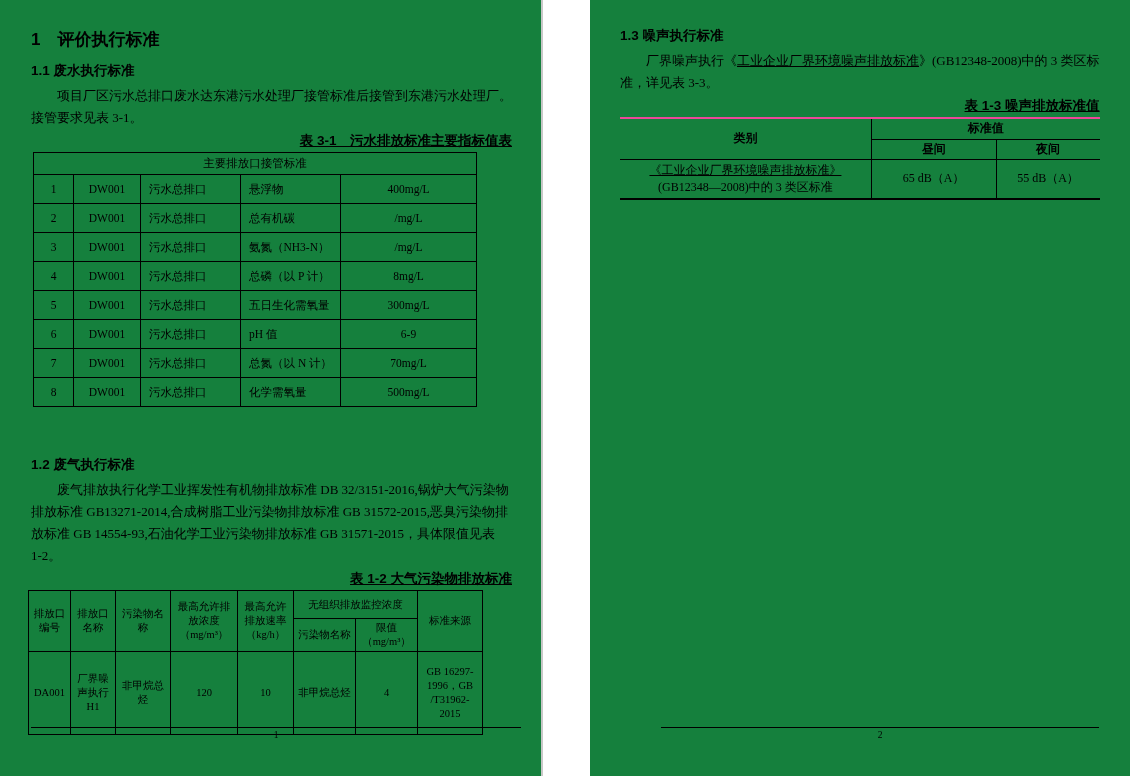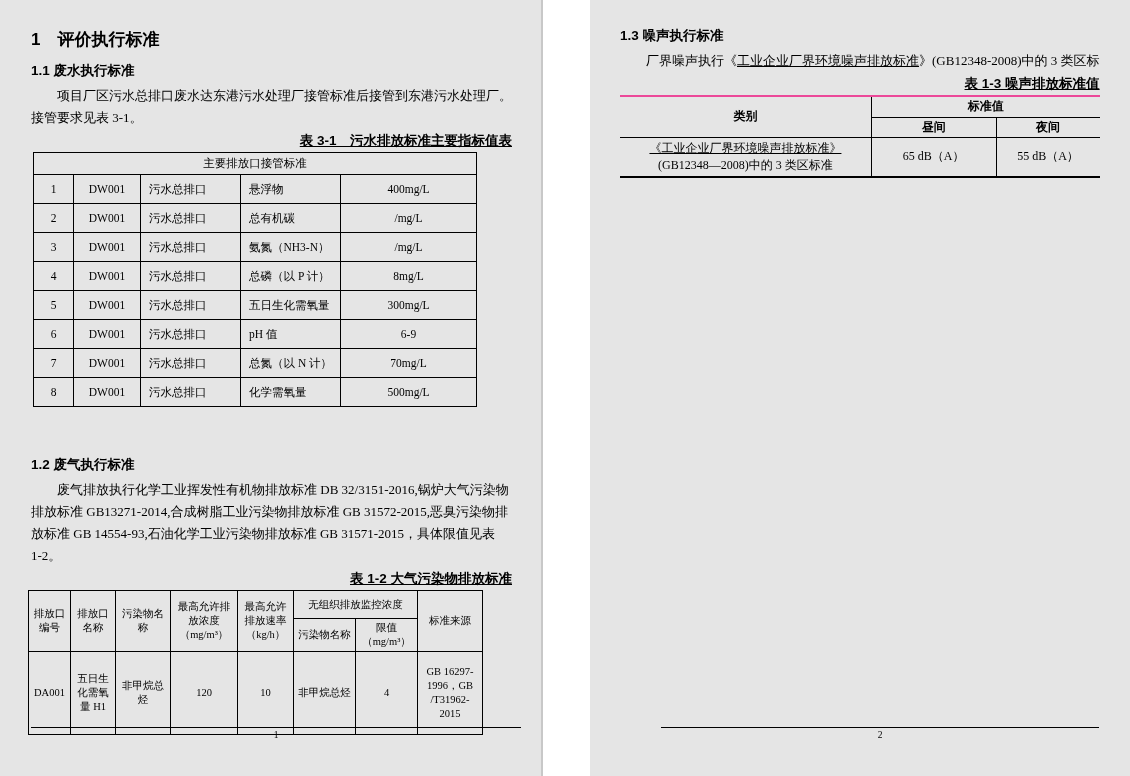--- a/index.html
+++ b/index.html
@@ -3,21 +3,21 @@
 <meta charset="utf-8">
 <style>
   * { box-sizing: border-box; }
   html,body { margin:0; padding:0; }
   body {
     width:1130px; height:776px; overflow:hidden;
     background:#ffffff; color:#000;
     font-family:"Liberation Serif","DejaVu Serif",serif;
   }
   .spread { display:flex; width:1130px; height:776px; }
-  .page { position:relative; background:#e5e5e5; }
+  .page { position:relative; background:#15803d; }
   .page-left  { width:550px; padding:28px 29px 0 31px; }
   .page-right { width:672px; padding:26px 39px 0 30px;margin-left:47px; }
   .gap {
     width:16px; background:#efefef;
     border-left:1px solid #c8c8c8; border-right:1px solid #c8c8c8;
   }
   .h1 {
     font-family:"Liberation Sans","DejaVu Sans",sans-serif;
     font-size:17px; font-weight:bold; line-height:24px; margin:0 0 9px 0;
     white-space:pre-wrap;
@@ -190,41 +190,42 @@
         <th rowspan="2">最高允许排放速率（kg/h）</th>
         <th colspan="2">无组织排放监控浓度</th>
         <th rowspan="2">标准来源</th>
       </tr>
       <tr class="h2r">
         <th>污染物名称</th>
         <th>限值（mg/m³）</th>
       </tr>
       <tr class="dr">
         <td>DA001</td>
-        <td>五日生化需氧量 H1</td>
+        <td>厂界噪声执行 H1</td>
         <td>非甲烷总烃</td>
         <td>120</td>
         <td>10</td>
         <td>非甲烷总烃</td>
         <td>4</td>
         <td>GB 16297-1996，GB /T31962-2015</td>
       </tr>
     </tbody>
       </table>
 
     <div class="footer-line"></div>
     <div class="page-num">1</div>
   </div>
 
   <div class="gap"></div>
 
   <div class="page page-right">
     <div class="h2">1.3 噪声执行标准</div>
     <div class="para">
       <div class="line indent"><span>厂界噪声执行《</span><span class="u">工业企业厂界环境噪声排放标准</span><span>》(GB12348-2008)中的 3 类区标</span></div>
+      <div class="line">准，详见表 3-3。</div>
     </div>
 
     <div class="t-title">表 1-3 噪声排放标准值</div>
     <table class="t3">
       <colgroup>
           <col style="width:238px">
           <col style="width:118px">
           <col style="width:98px">
         </colgroup>
       <tbody>

